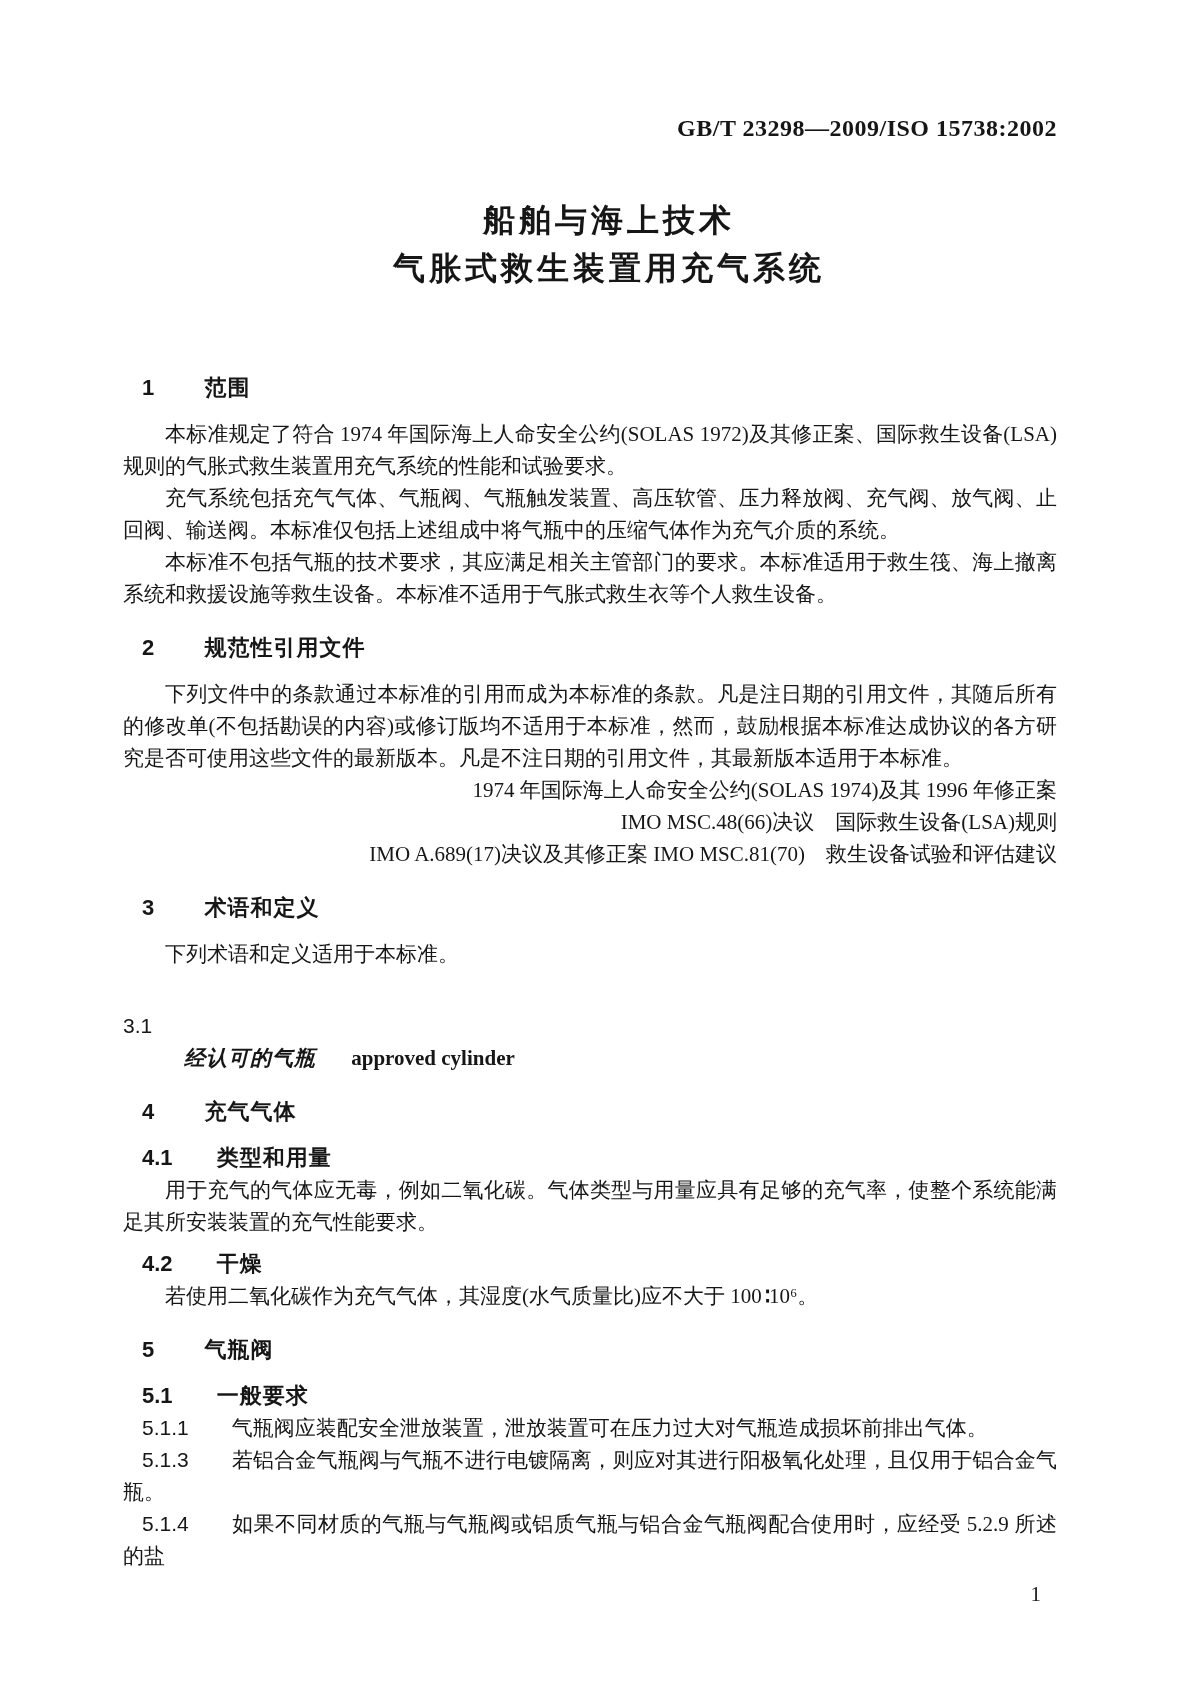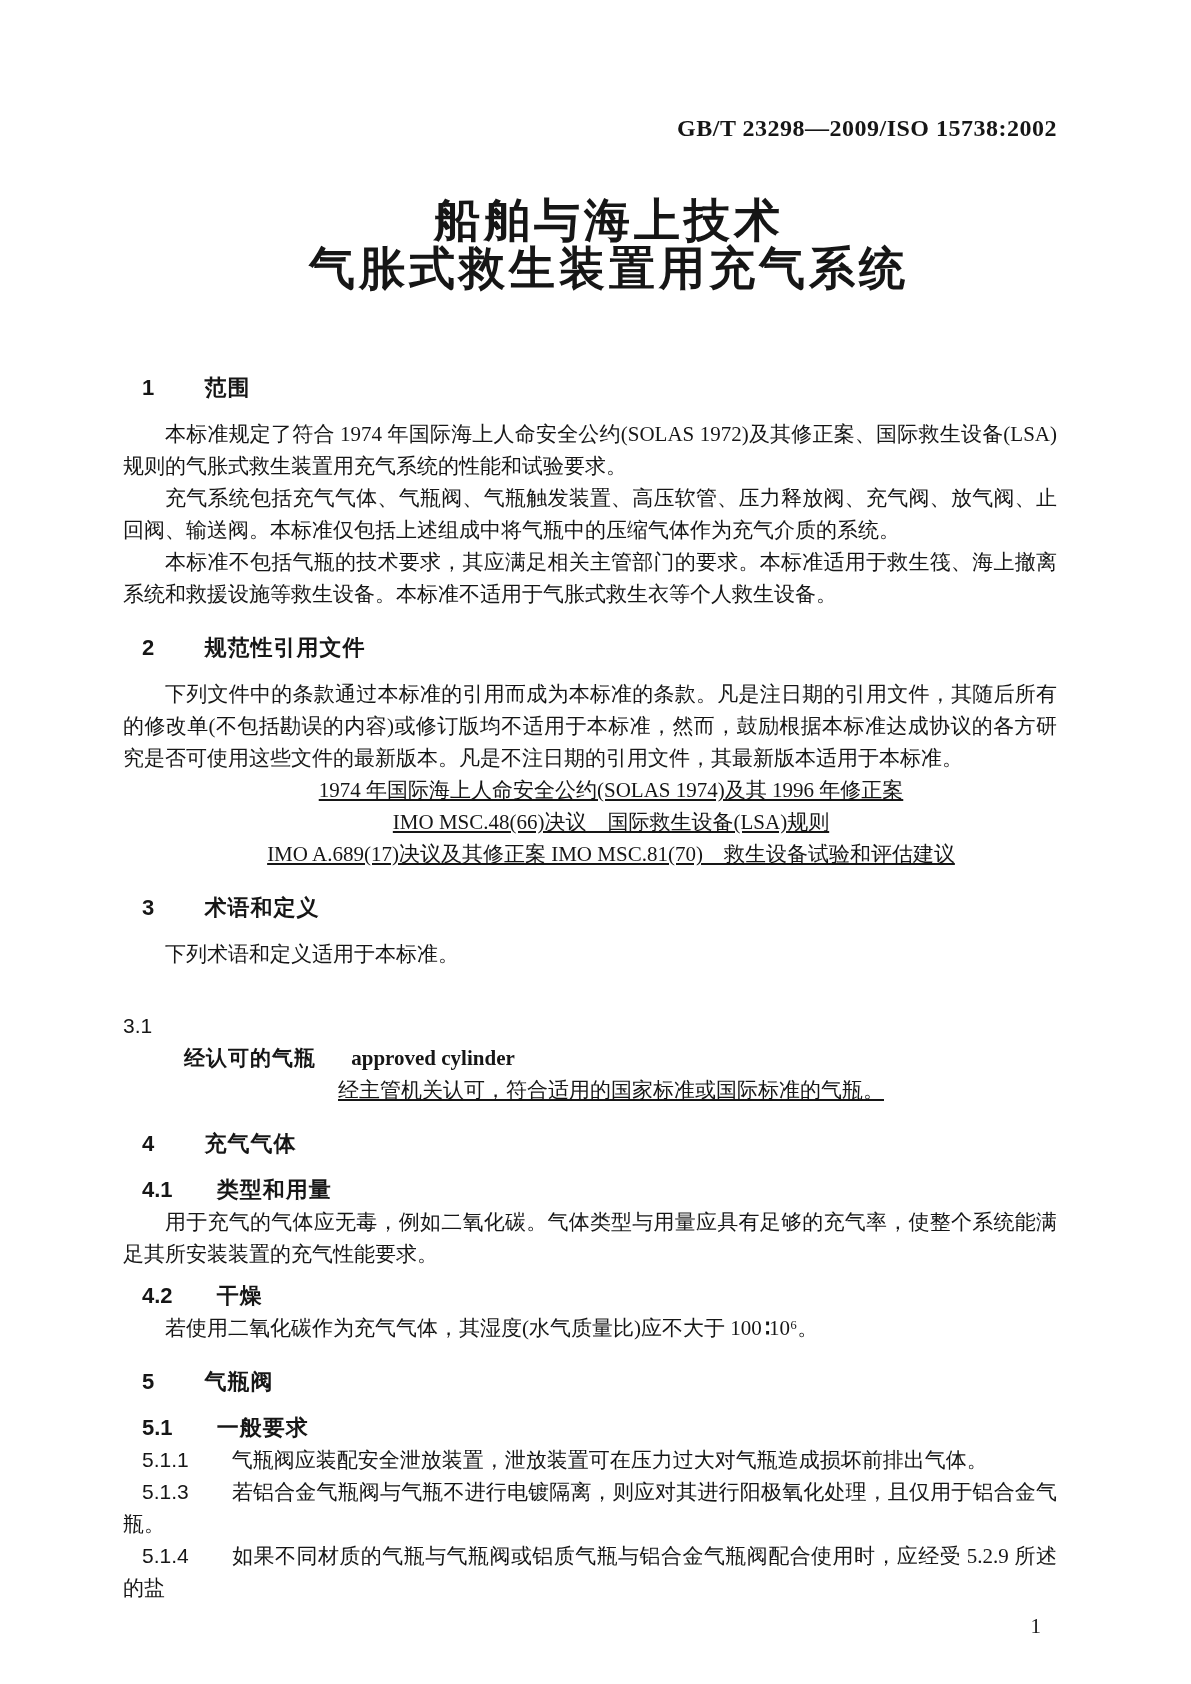--- a/index.html
+++ b/index.html
@@ -24,21 +24,21 @@
     font-weight: bold;
     font-size: 24px;
     line-height: 32px;
     letter-spacing: 0.5px;
   }
   .doc-title {
     margin-top: 52px;
     text-align: center;
     font-family: "Liberation Sans", "DejaVu Sans", sans-serif;
     font-weight: bold;
-    font-size: 46px;
+    font-size: 32px;
     line-height: 48px;
     letter-spacing: 4px;
   }
   h2.sec {
     font-family: "Liberation Sans", "DejaVu Sans", sans-serif;
     font-size: 22px;
     line-height: 32px;
     font-weight: bold;
     letter-spacing: 1px;
     margin: 22px 0 14px 0;
@@ -54,38 +54,39 @@
     margin: 10px 0 0 0;
   }
   h3.subsec .num { margin-right: 18px; letter-spacing: 0; }
   p {
     margin: 0;
     font-size: 21px;
     line-height: 32px;
     text-align: justify;
   }
   p.ind { text-indent: 42px; }
-  p.ref { padding-left: 42px; text-align: center; text-decoration: underline; }
+  p.ref { padding-left: 42px; text-align: right; }
   p.clause .cnum {
     font-family: "Liberation Sans", "DejaVu Sans", sans-serif;
     margin-right: 24px;
   }
   p.item-num {
     font-family: "Liberation Sans", "DejaVu Sans", sans-serif;
     text-align: left;
     margin-top: 40px;
   }
   p.term {
     padding-left: 42px;
     font-weight: bold;
     text-align: left;
   }
   .term-zh {
     font-family: "Liberation Sans", "DejaVu Sans", sans-serif;
     letter-spacing: 1px;
+    font-style: italic;
   }
   .term-en {
     font-family: "Liberation Serif", "DejaVu Serif", serif;
     margin-left: 30px;
   }
   .page-num {
     margin-top: 6px;
     text-align: right;
     padding-right: 16px;
     font-size: 21px;
@@ -124,21 +125,20 @@
   <h2 class="sec">
     <span class="num">3</span>
     <span>术语和定义</span>
   </h2>
   <p class="ind">下列术语和定义适用于本标准。</p>
   <p class="item-num">3.1</p>
   <p class="term">
     <span class="term-zh">经认可的气瓶</span>
     <span class="term-en">approved cylinder</span>
   </p>
-  <p class="ref">经主管机关认可，符合适用的国家标准或国际标准的气瓶。</p>
 
   <h2 class="sec">
     <span class="num">4</span>
     <span>充气气体</span>
   </h2>
   <h3 class="subsec">
     <span class="num">4.1</span>
     <span>类型和用量</span>
   </h3>
   <p class="ind">用于充气的气体应无毒，例如二氧化碳。气体类型与用量应具有足够的充气率，使整个系统能满足其所安装装置的充气性能要求。</p>

